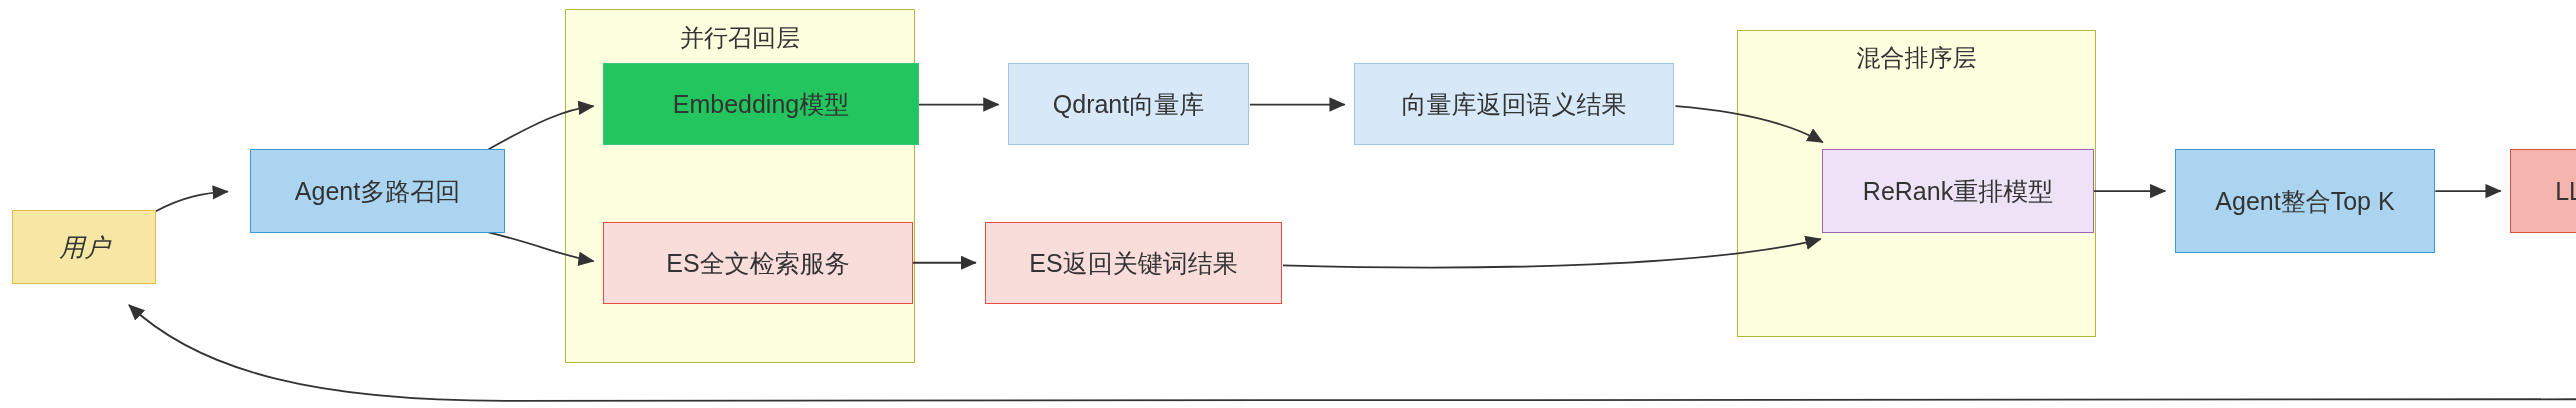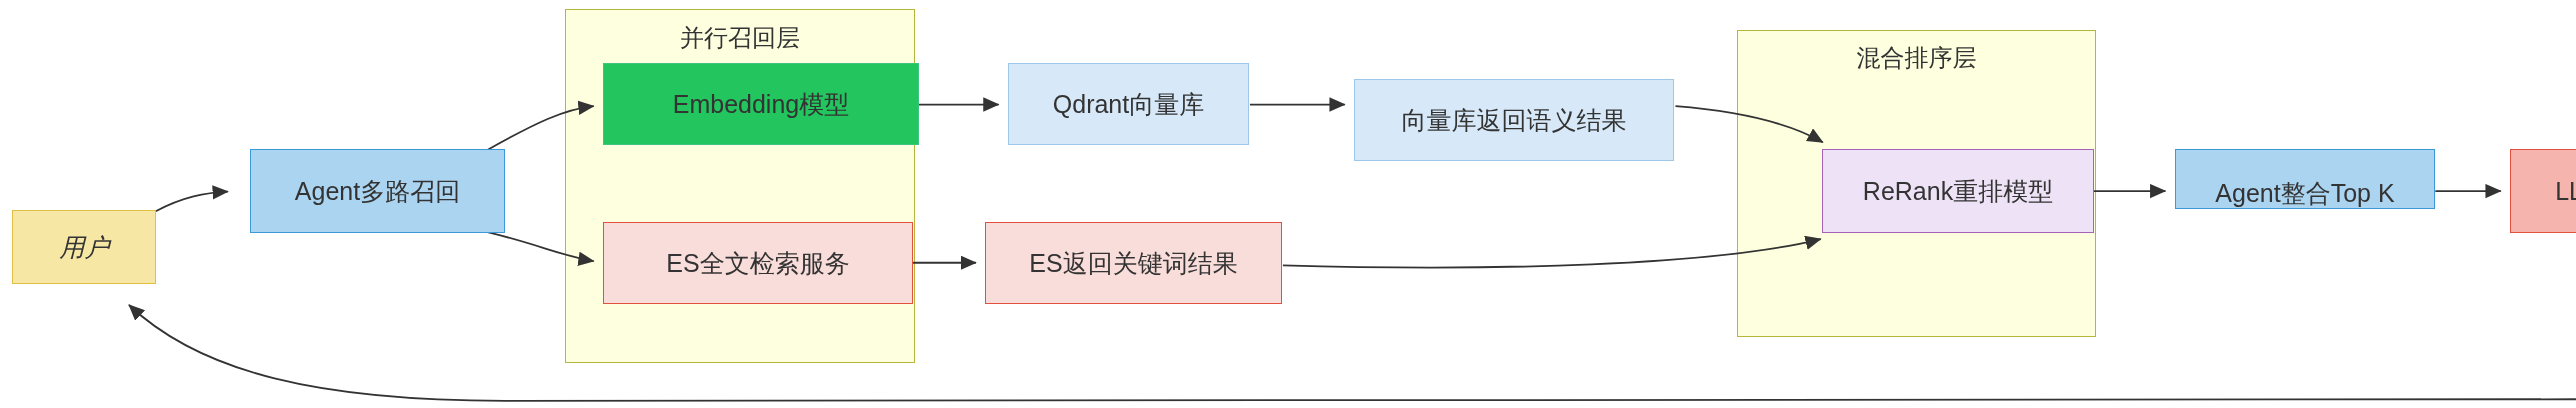--- a/index.html
+++ b/index.html
@@ -99,33 +99,33 @@
   </div>
 
   <div class="node" style="left: 603px; top: 222px; width: 310px; height: 82px; background: rgb(249, 221, 218); border-color: rgb(226, 80, 62);">
     <span class="node-label">ES全文检索服务</span>
   </div>
 
   <div class="node" style="left: 1008px; top: 63px; width: 241px; height: 82px; background: rgb(215, 233, 248); border-color: rgb(158, 199, 233);">
     <span class="node-label">Qdrant向量库</span>
   </div>
 
-  <div class="node" style="left: 1354px; top: 63px; width: 320px; height: 82px; background: rgb(215, 233, 248); border-color: rgb(158, 199, 233); margin-top: 16px;">
+  <div class="node" style="left: 1354px; top: 63px; width: 320px; height: 82px; background: rgb(215, 233, 248); border-color: rgb(158, 199, 233);">
     <span class="node-label">向量库返回语义结果</span>
   </div>
 
   <div class="node" style="left: 985px; top: 222px; width: 297px; height: 82px; background: rgb(249, 221, 218); border-color: rgb(226, 80, 62);">
     <span class="node-label">ES返回关键词结果</span>
   </div>
 
   <div class="node" style="left: 1786px; top: 149px; width: 272px; height: 84px; background: rgb(237, 226, 246); border-color: rgb(162, 99, 184); margin-left: 36px;">
     <span class="node-label">ReRank重排模型</span>
   </div>
 
-  <div class="node" style="left: 2175px; top: 149px; width: 260px; height: 60px; background: rgb(171, 212, 240); border-color: rgb(61, 153, 214); align-items: flex-end;">
+  <div class="node" style="left: 2175px; top: 149px; width: 260px; height: 104px; background: rgb(171, 212, 240); border-color: rgb(61, 153, 214);">
     <span class="node-label">Agent整合Top K</span>
   </div>
 
   <div class="node" style="left: 2510px; top: 149px; width: 214px; height: 84px; background: rgb(245, 181, 174); border-color: rgb(226, 80, 62);">
     <span class="node-label">LLM大模型</span>
   </div>
 
 </div>
 
 

